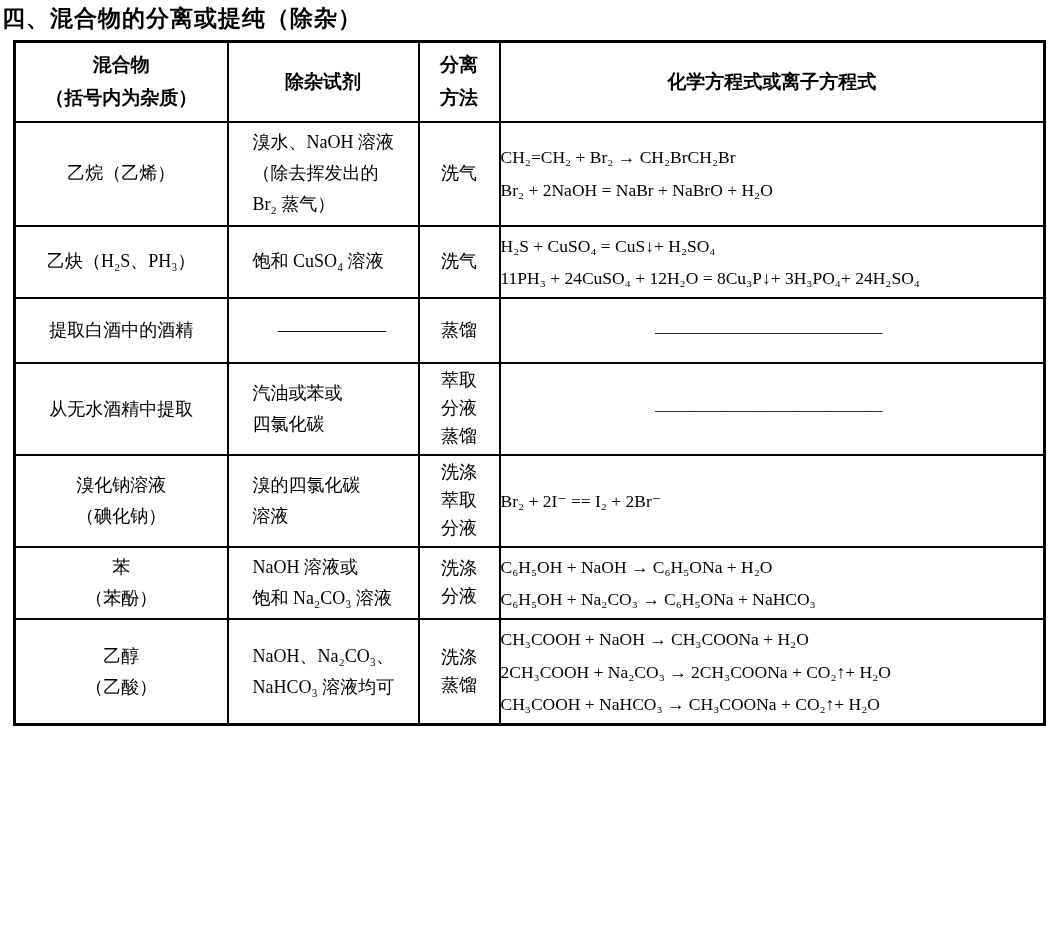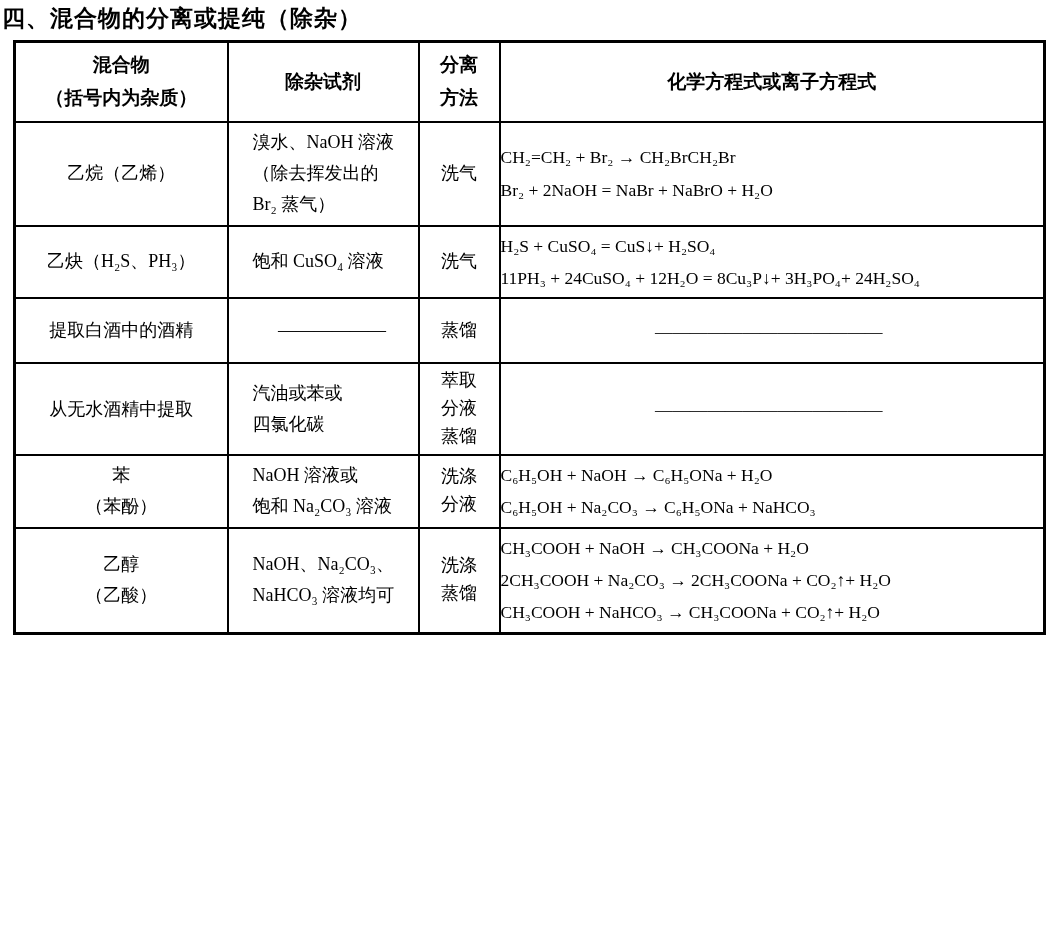--- a/index.html
+++ b/index.html
@@ -156,20 +156,38 @@
             <div class="line">萃取</div>
             <div class="line">分液</div>
             <div class="line">蒸馏</div>
           </td>
           <td class="col-equations">
             <div class="line dash">—————————————</div>
           </td>
         </tr>
         <tr>
           <td class="col-mixture">
+            <div class="line">溴化钠溶液</div>
+            <div class="line">（碘化钠）</div>
+          </td>
+          <td class="col-reagent">
+            <div class="line">溴的四氯化碳</div>
+            <div class="line">溶液</div>
+          </td>
+          <td class="col-method">
+            <div class="line">洗涤</div>
+            <div class="line">萃取</div>
+            <div class="line">分液</div>
+          </td>
+          <td class="col-equations">
+            <div class="line">Br₂ + 2I⁻ == I₂ + 2Br⁻</div>
+          </td>
+        </tr>
+        <tr>
+          <td class="col-mixture">
             <div class="line">苯</div>
             <div class="line">（苯酚）</div>
           </td>
           <td class="col-reagent">
             <div class="line">NaOH 溶液或</div>
             <div class="line">饱和 Na₂CO₃ 溶液</div>
           </td>
           <td class="col-method">
             <div class="line">洗涤</div>
             <div class="line">分液</div>

